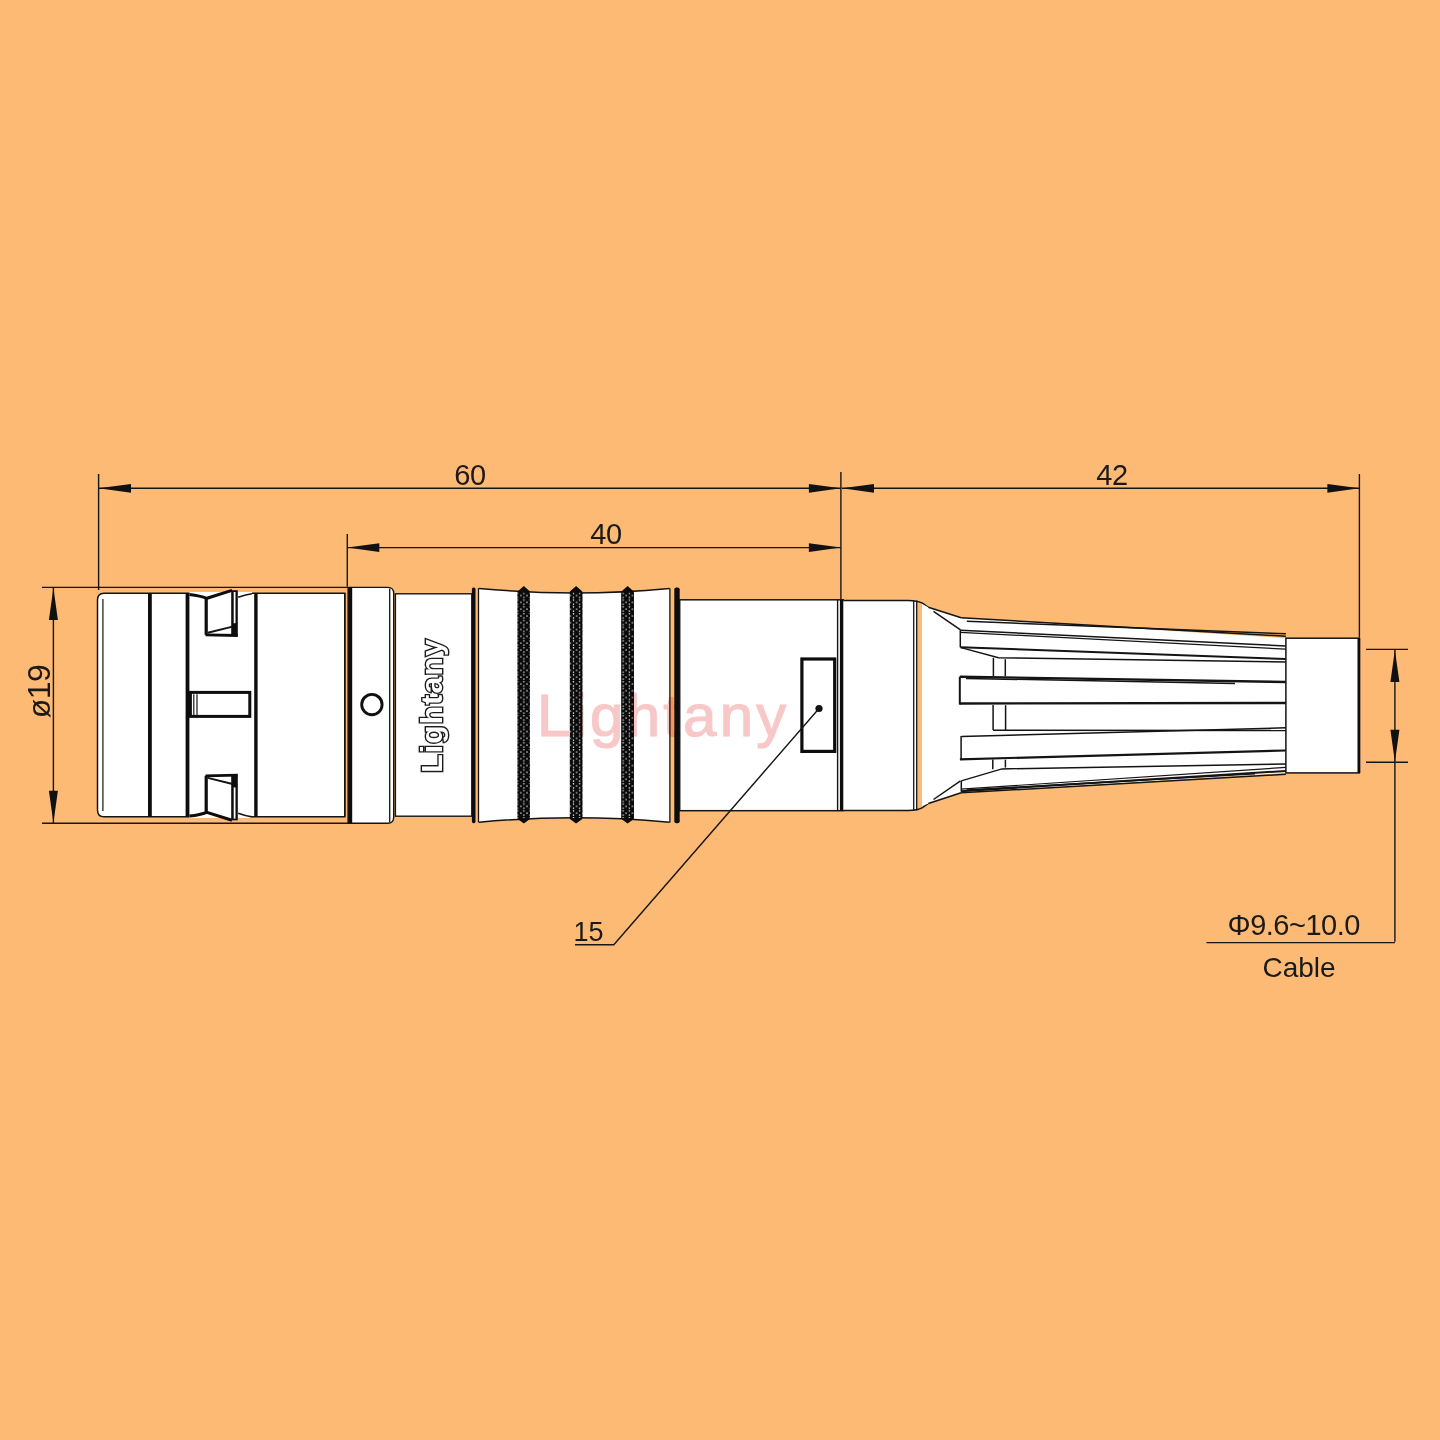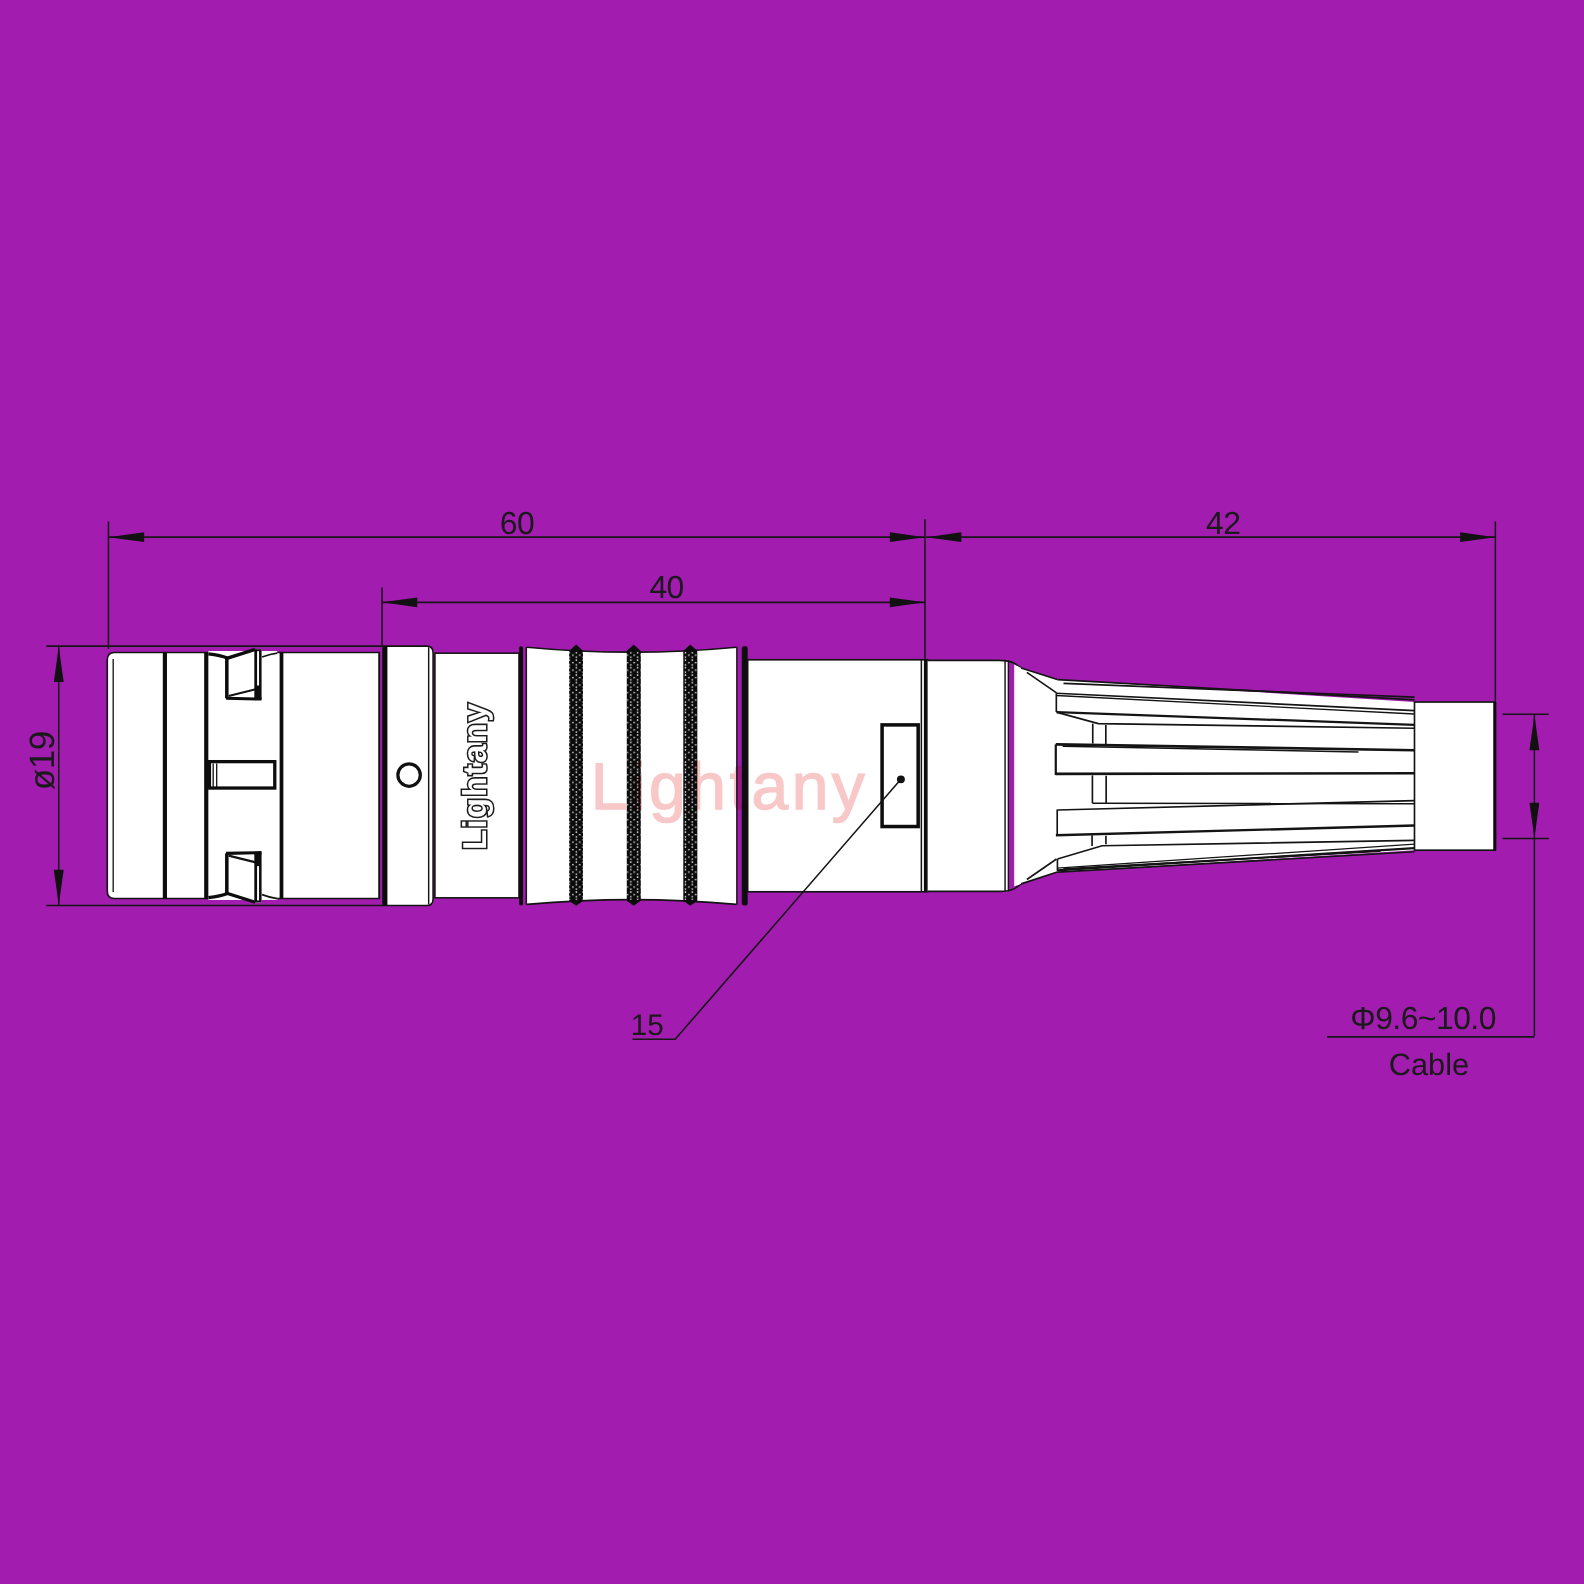--- a/index.html
+++ b/index.html
@@ -1,16 +1,16 @@
 <!DOCTYPE html>
 <html><head>
 <meta charset="utf-8">
 <style>
   html,body{margin:0;padding:0;background:#ffffff;}
-  .page{width:1440px;height:1440px;position:relative;background:#a21caf;overflow:hidden;}
+  .page{width:1440px;height:1440px;position:relative;background:#fdba74;overflow:hidden;}
   svg{position:absolute;left:0;top:0;}
   text{font-family:"Liberation Sans", sans-serif;fill:#1a1a1a;}
 </style>
 </head>
 <body>
 <div class="page">
 <svg width="1440" height="1440" viewBox="0 0 1440 1440">
 <defs>
 <pattern id="knurl" x="0" y="0" width="6.2" height="6.8" patternUnits="userSpaceOnUse">
   <rect x="0" y="0" width="6.2" height="6.8" fill="#0a0a0a"></rect>

